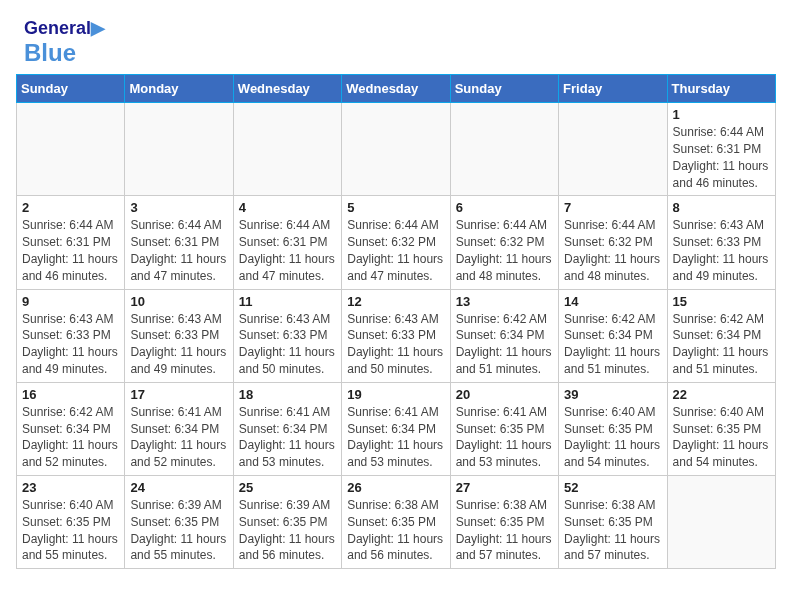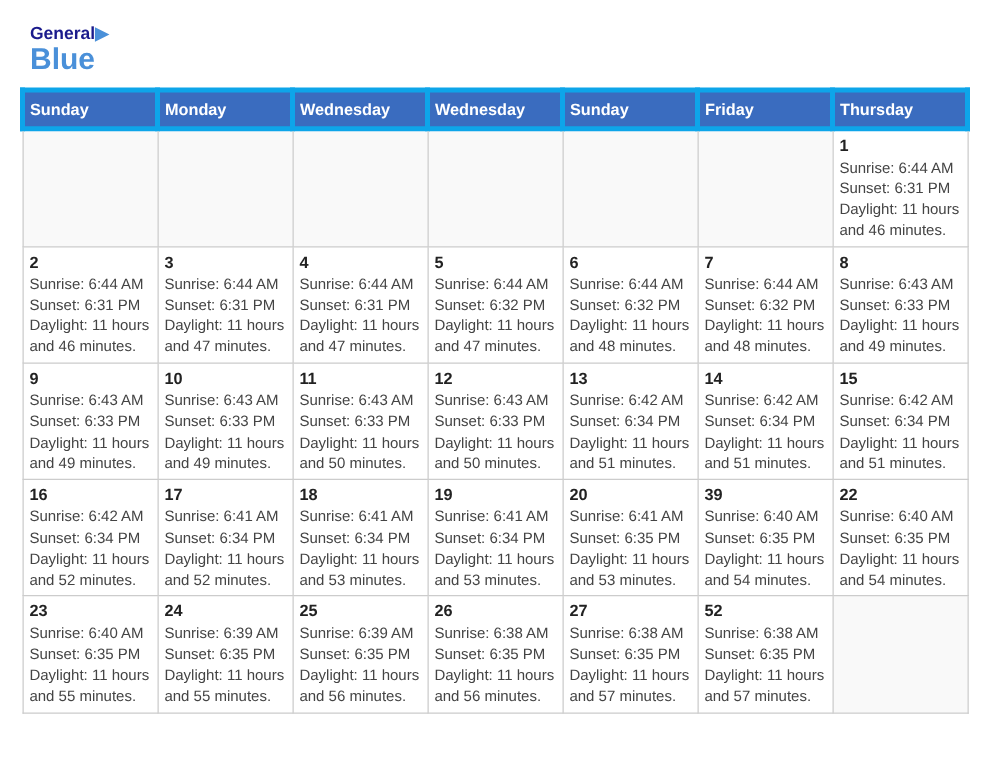--- a/index.html
+++ b/index.html
@@ -37,21 +37,21 @@
       width: calc(100% - 32px);
       table-layout: fixed;
     }
     .calendar th {
       background-color: #3a6cbf;
       color: #fff;
       font-size: 13px;
       font-weight: bold;
       padding: 6px 4px;
       text-align: left;
-      border: 4px solid #0ea5e9;
+      border: 1px solid #0ea5e9;
     }
     .calendar td {
       border: 1px solid #ccc;
       vertical-align: top;
       padding: 4px 5px;
       font-size: 10.5px;
       color: #333;
       height: 88px;
       background: #fff;
     }
@@ -71,21 +71,21 @@
       line-height: 1.4;
     }
   </style>
 </head>
 <body>
 
 <div class="header">
   <div class="logo">
     <div>
       <div style="display:flex;align-items:center;">
-        <div style="font-size:14px;font-weight:bold;color:#1a1a8c;line-height:1.15;">
+        <div style="font-size:18px;font-weight:bold;color:#1a1a8c;line-height:1.15;">
           General<span style="color:#4a90d9;">▶</span>
         </div>
       </div>
       <div style="font-size:24px;font-weight:bold;color:#4a90d9;line-height:1.15;">Blue</div>
     </div>
   </div>
   <div class="title-area">
     <div class="month-year"></div>
     <div class="location"></div>
   </div>

